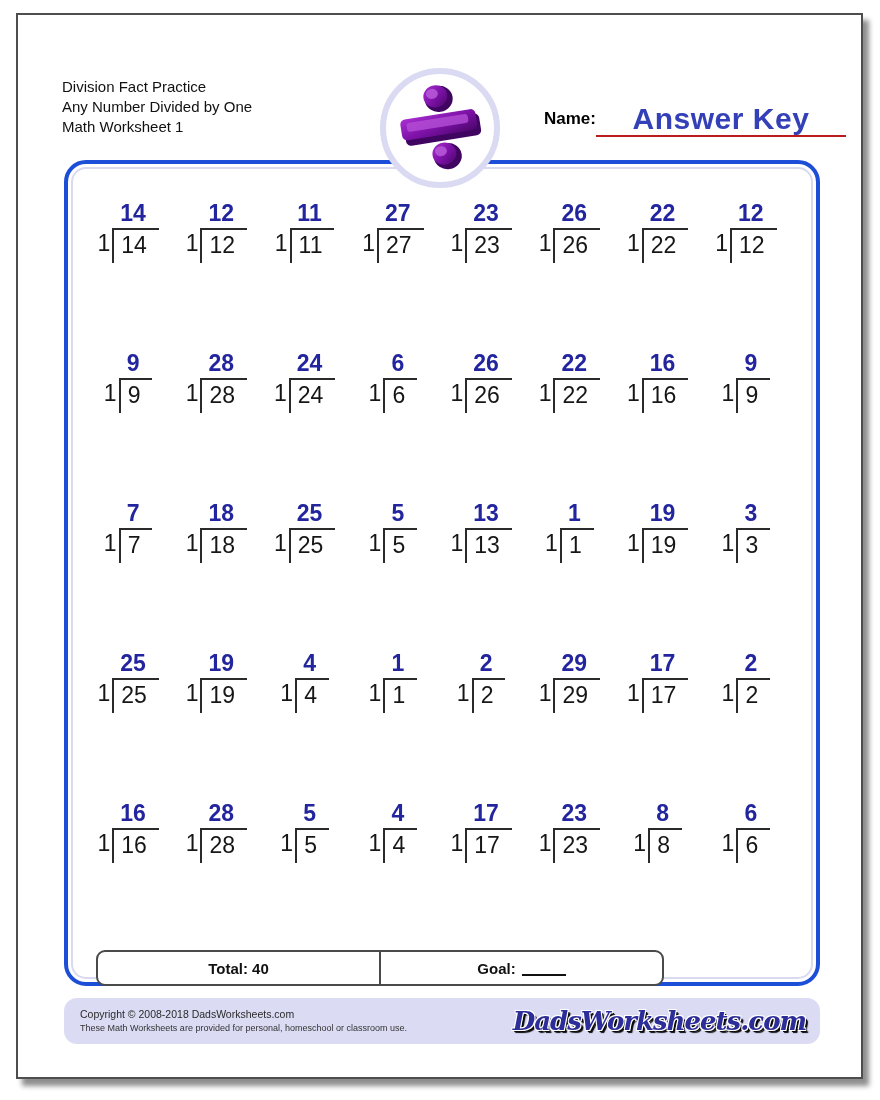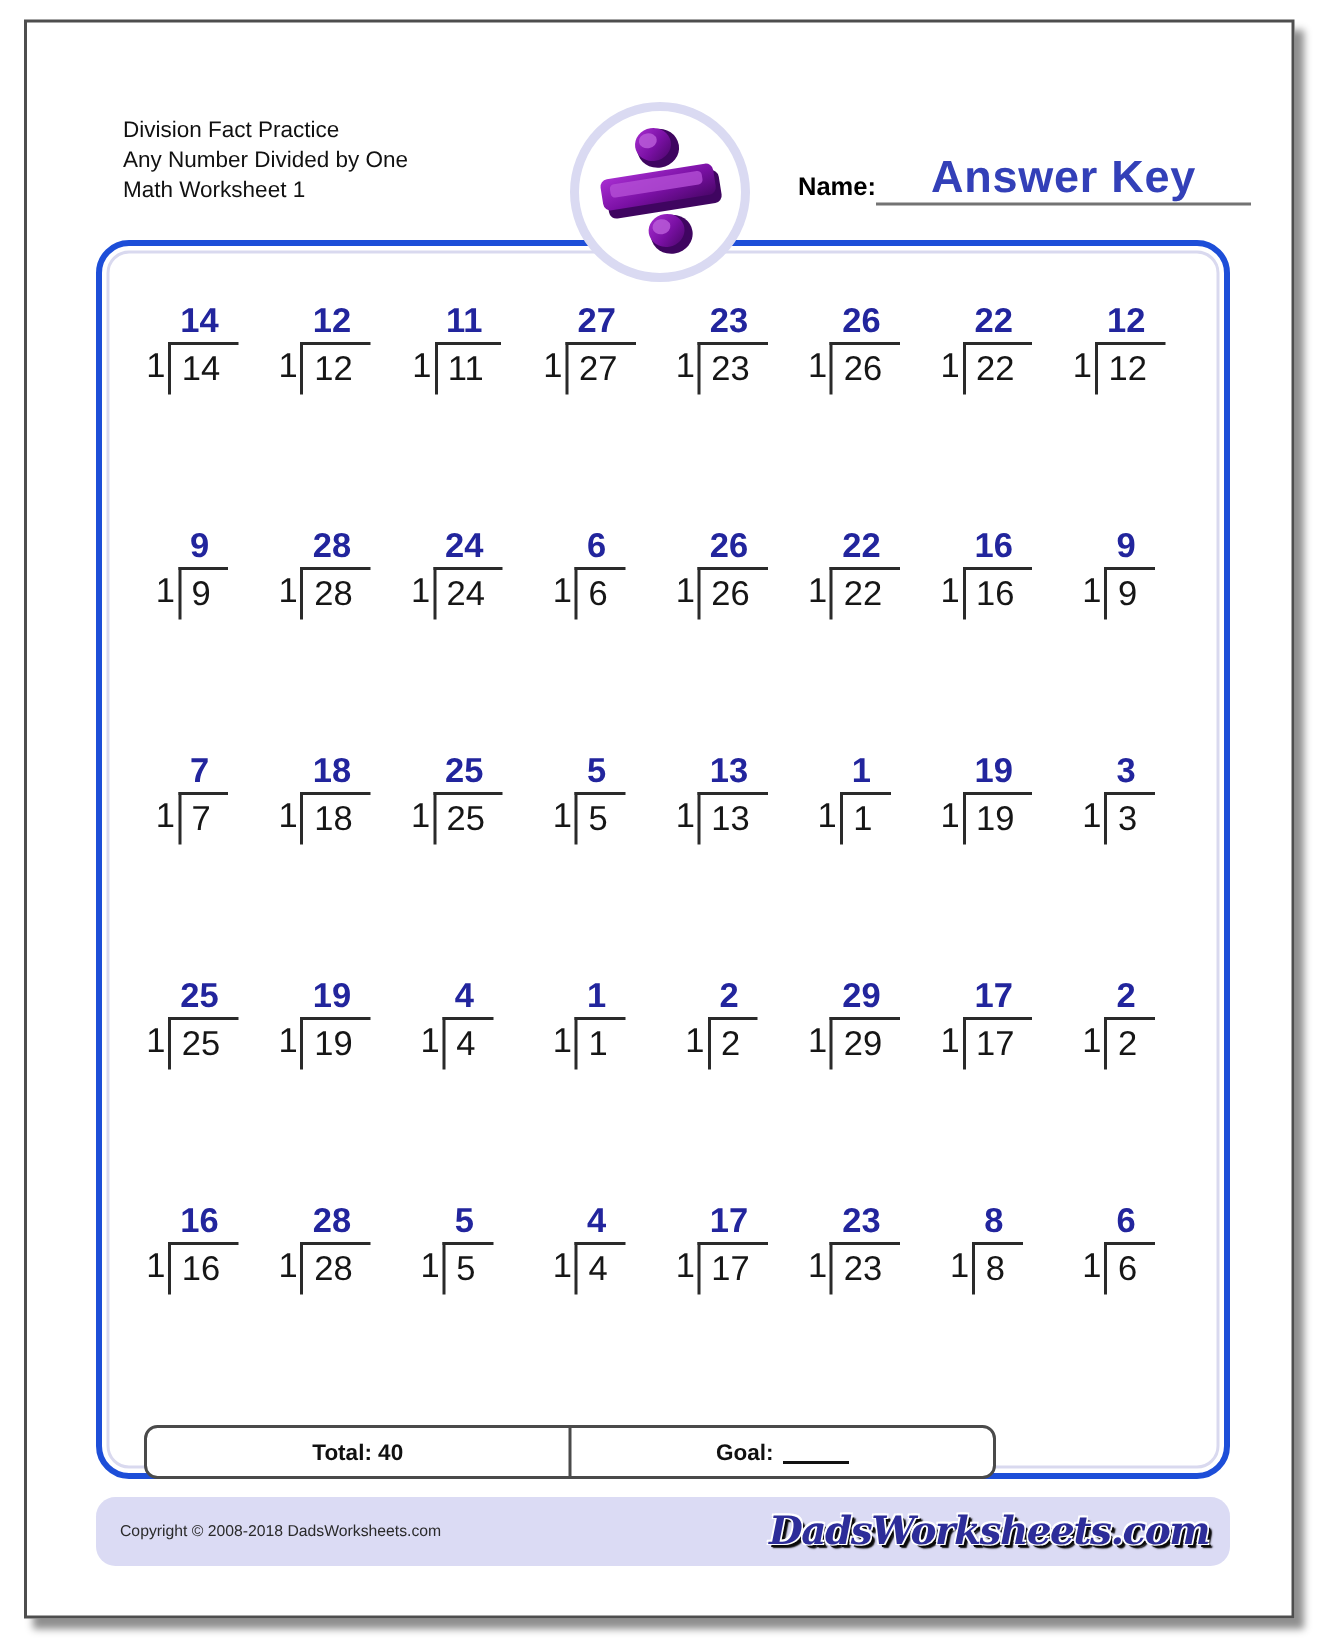--- a/index.html
+++ b/index.html
@@ -1,23 +1,23 @@
 <!DOCTYPE html>
 <html><head>
 <meta charset="utf-8">
 <style>
   html,body{margin:0;padding:0;background:#ffffff;width:880px;height:1100px;overflow:hidden;
     font-family:"Liberation Sans", sans-serif;}
   .page{position:absolute;left:16px;top:13px;width:843px;height:1062px;background:#fff;
     border:2px solid #4e4e4e;box-shadow:6px 7px 5px #8f8f8f;}
   
-  .header-text{position:absolute;left:44px;top:62px;font-size:15px;color:#111;line-height:20px;margin-left:20px;}
-  .name-row{position:absolute;left:514px;top:88px;display:flex;align-items:flex-end;width:302px;}
+  .header-text{position:absolute;left:44px;top:62px;font-size:15px;color:#111;line-height:20px;}
+  .name-row{position:absolute;left:526px;top:88px;display:flex;align-items:center;width:302px;}
   .name-label{font-weight:bold;font-size:17px;color:#000;padding-bottom:2px;}
-  .name-line{flex:1;border-bottom:2px solid #737373;text-align:center;}
+  .name-line{flex:1;border-bottom:2px solid #b91c1c;text-align:center;}
   .answer-key{color:#3340b8;font-weight:bold;font-size:30px;line-height:32px;
     letter-spacing:0.5px;}
   
   .logo-circle{position:absolute;left:362px;top:53px;width:120px;height:120px;border-radius:50%;
     background:#fff;border:6px solid #dadaf2;box-sizing:border-box;z-index:5;
     display:flex;align-items:center;justify-content:center;}
   
   .main-box{position:absolute;left:46px;top:145px;width:756px;height:826px;box-sizing:border-box;
     border:4px solid #1d4ed8;border-radius:22px;}
   .inner-box{position:absolute;left:3px;top:3px;right:3px;bottom:3px;
@@ -302,17 +302,18 @@
         <div class="tcell">
           <span>Goal:</span>
           <span class="blank"></span>
         </div>
       </div>
   </div>
 
   <div class="footer-bar">
     <div class="copy">
       <div>Copyright © 2008-2018 DadsWorksheets.com</div>
+      <div class="l2">These Math Worksheets are provided for personal, homeschool or classroom use.</div>
     </div>
     <div class="brand">DadsWorksheets.com</div>
   </div>
 
 </div>
 
 </body></html>

